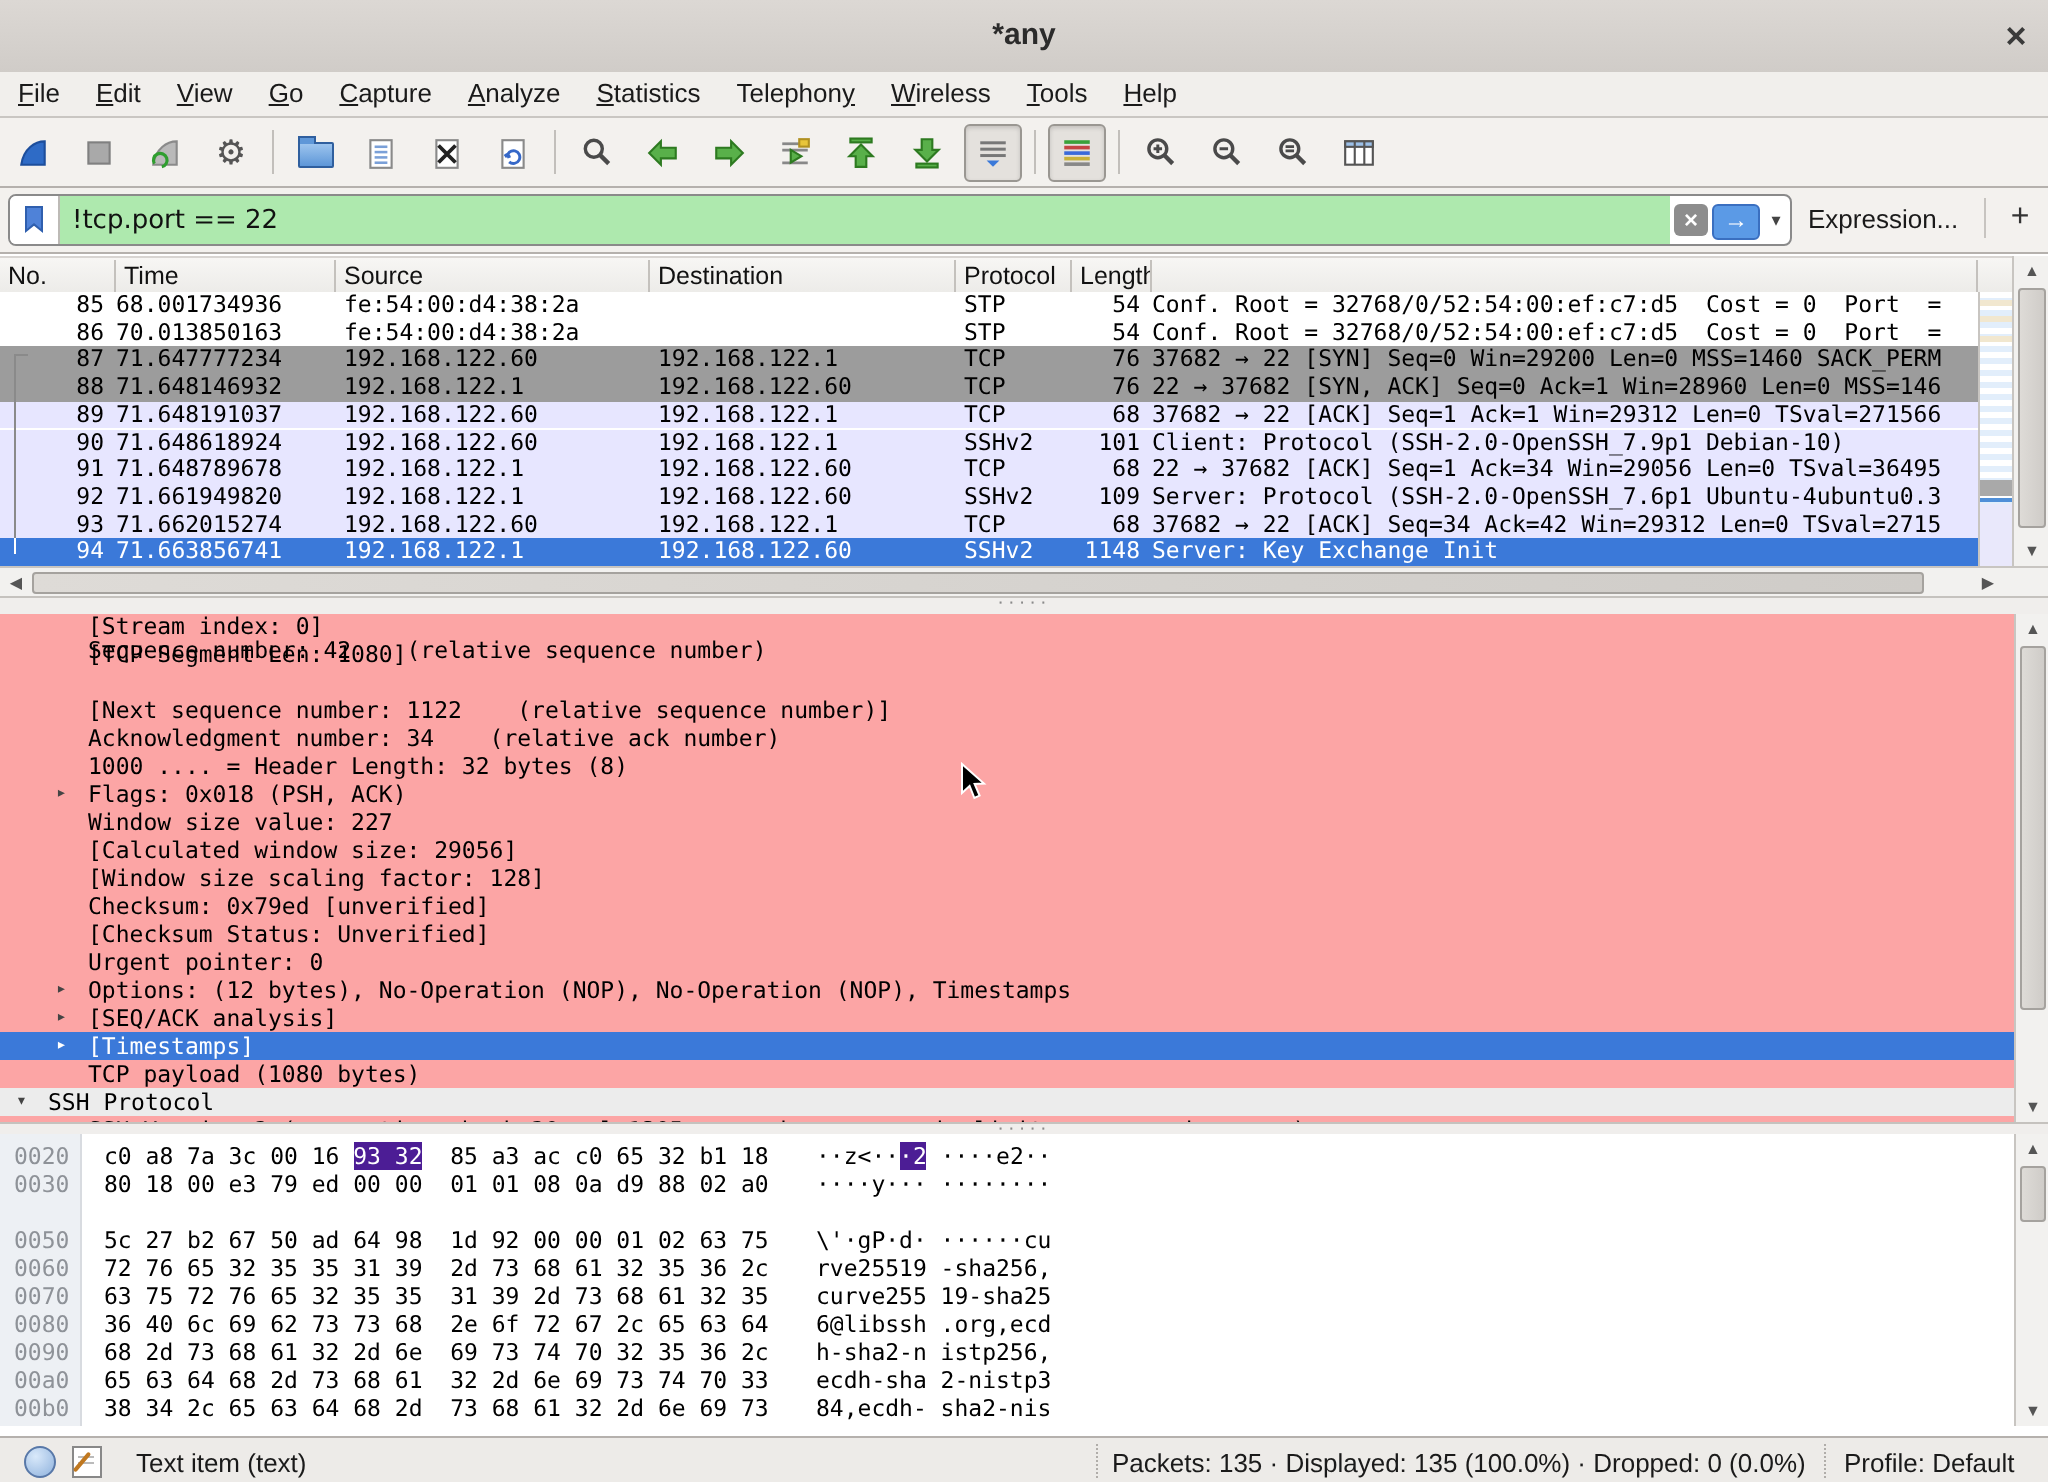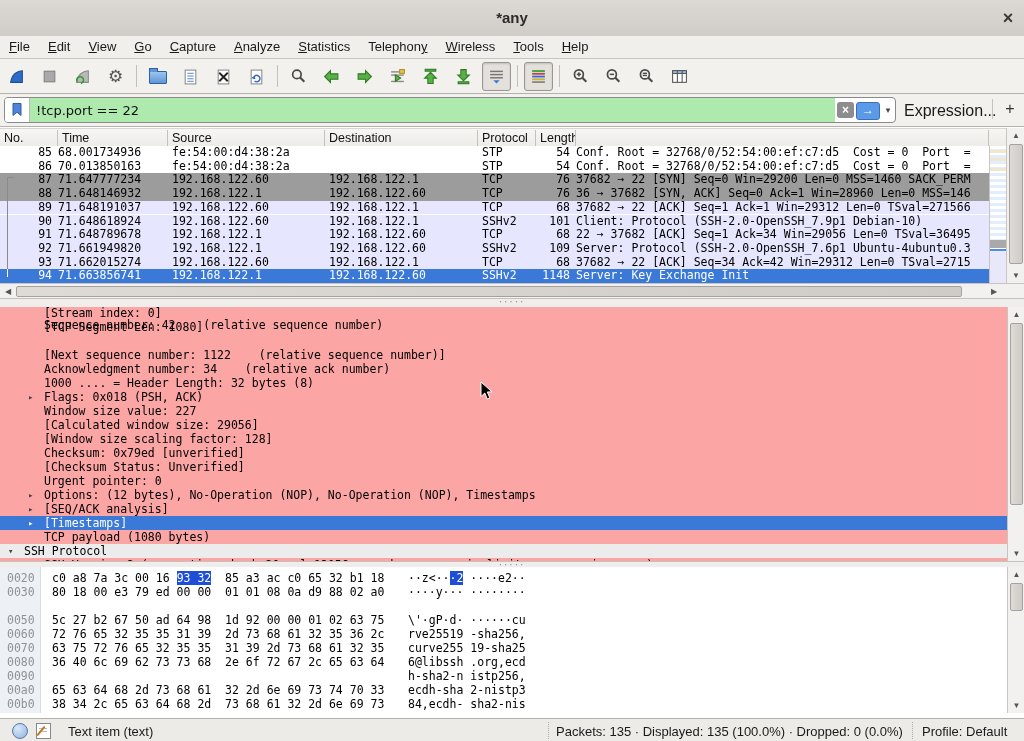--- a/index.html
+++ b/index.html
@@ -29,21 +29,21 @@
   #filterbox{left:4px;top:3px;width:890px;height:24px;border:1px solid #8a8a8a;border-radius:4px;
              background:#fff;overflow:hidden;display:flex;align-items:stretch;}
   #bookmark-btn{width:24px;border-right:1px solid #bdbab6;background:#fff;display:flex;align-items:center;justify-content:center;}
   #filter-input{flex:1;background:#aee9ae;display:flex;align-items:center;padding-left:6px;
                 font-size:13px;color:#111;font-family:"DejaVu Sans",sans-serif;}
   #clear-btn{width:17px;height:16px;margin:4px 1px 0 2px;background:#8d8d8d;border-radius:3px;color:#fff;
              font-size:12px;font-weight:bold;text-align:center;line-height:16px;}
   #apply-btn{width:22px;height:16px;margin:4px 1px 0 1px;background:#5b9ae6;border:1px solid #3a6fc0;border-radius:3px;
              color:#fff;font-size:12px;font-weight:bold;text-align:center;line-height:15px;}
   #filter-caret{width:14px;text-align:center;font-size:9px;color:#444;line-height:24px;}
-  #expression-label{left:904px;top:8px;font-size:16px;color:#1a1a1a;}
+  #expression-label{left:904px;top:8px;font-size:13px;color:#1a1a1a;}
   #exp-sep{left:992px;top:5px;width:1px;height:20px;background:#c7c4c0;}
   #add-filter-btn{left:1000px;top:4px;width:20px;height:22px;font-size:16px;color:#333;text-align:center;line-height:22px;}
   
   #plist-header{left:0;top:128px;width:1006px;height:18px;background:linear-gradient(#f7f6f4,#ecebe8);
                 border-bottom:1px solid #b0adaa;border-top:1px solid #d8d5d2;}
   .hcol{position:absolute;top:2px;font-size:12.5px;color:#111;white-space:nowrap;overflow:hidden;}
   .hdiv{position:absolute;top:1px;width:1px;height:16px;background:#c4c1bd;}
   #plist-rows{left:0;top:146px;width:989px;height:137px;background:#fff;overflow:hidden;}
   .prow{position:absolute;left:0;width:989px;height:13.7px;font-family:"DejaVu Sans Mono",monospace;
         font-size:11.5px;line-height:13.7px;white-space:pre;}
@@ -89,21 +89,21 @@
   .dline.shaded{background:#ececec;}
   #vsb2{left:1007px;top:307px;width:17px;height:254px;}
   
   #hexpane{left:0;top:567px;width:1007px;height:146px;background:#fff;overflow:hidden;}
   #hexgutter{left:0;top:0;width:40px;height:146px;background:#edf0f4;border-right:1px solid #d8dbe0;}
   .hxrow{position:absolute;left:0;width:1007px;height:14px;font-family:"DejaVu Sans Mono",monospace;
          font-size:11.5px;line-height:14px;white-space:pre;color:#000;}
   .hxrow .off{position:absolute;left:7px;color:#8e9298;}
   .hxrow .hex{position:absolute;left:52px;}
   .hxrow .asc{position:absolute;left:408px;}
-  .hl{background:#1d4ed8;color:#fff;margin-top:43px;}
+  .hl{background:#4c1d95;color:#fff;margin-top:43px;}
   #vsb3{left:1007px;top:567px;width:17px;height:146px;}
   
   #statusbar{left:0;top:718px;width:1024px;height:23px;background:#edebe8;border-top:1px solid #b5b1ad;}
   #expert-icon{left:12px;top:4px;width:14px;height:14px;border-radius:50%;
                background:radial-gradient(circle at 35% 30%,#d9e9fa,#8fb2dd);border:1px solid #5878a8;}
   #edit-icon{left:36px;top:4px;width:13px;height:14px;background:#fff;border:1px solid #888;position:absolute;}
   #edit-icon .pline{position:absolute;left:2px;width:8px;height:1px;background:#bbb;}
   #edit-icon .pencil{position:absolute;left:3px;top:1px;width:2px;height:12px;background:#c07820;
                      transform:rotate(40deg);border-radius:1px;}
   #status-left{left:68px;top:5px;font-size:13px;color:#1a1a1a;}
@@ -223,21 +223,21 @@
     <div class="hcol" style="left: 540px; width: 35px;">Length</div>
     <div class="hdiv" style="left: 535px;"></div>
     <div class="hcol" style="left: 580px; width: 407px; margin-top: 40px;">Info</div>
     <div class="hdiv" style="left: 575px;"></div>
     <div class="hdiv" style="left: 988px;"></div>
   </div>
 <div class="abs" id="plist-rows">
     <div class="prow plain" style="top: 0px;"><span class="c-no">85</span><span class="c-time">68.001734936</span><span class="c-src">fe:54:00:d4:38:2a</span><span class="c-dst"></span><span class="c-proto">STP</span><span class="c-len">54</span><span class="c-info">Conf. Root = 32768/0/52:54:00:ef:c7:d5  Cost = 0  Port  =</span></div>
     <div class="prow plain" style="top: 13.7px;"><span class="c-no">86</span><span class="c-time">70.013850163</span><span class="c-src">fe:54:00:d4:38:2a</span><span class="c-dst"></span><span class="c-proto">STP</span><span class="c-len">54</span><span class="c-info">Conf. Root = 32768/0/52:54:00:ef:c7:d5  Cost = 0  Port  =</span></div>
     <div class="prow gray" style="top: 27.4px;"><span class="c-no">87</span><span class="c-time">71.647777234</span><span class="c-src">192.168.122.60</span><span class="c-dst">192.168.122.1</span><span class="c-proto">TCP</span><span class="c-len">76</span><span class="c-info">37682 → 22 [SYN] Seq=0 Win=29200 Len=0 MSS=1460 SACK_PERM</span></div>
-    <div class="prow gray" style="top: 41.1px;"><span class="c-no">88</span><span class="c-time">71.648146932</span><span class="c-src">192.168.122.1</span><span class="c-dst">192.168.122.60</span><span class="c-proto">TCP</span><span class="c-len">76</span><span class="c-info">36 → 37682 [SYN, ACK] Seq=0 Ack=1 Win=28960 Len=0 MSS=146</span></div>
+    <div class="prow gray" style="top: 41.1px;"><span class="c-no">88</span><span class="c-time">71.648146932</span><span class="c-src">192.168.122.1</span><span class="c-dst">192.168.122.60</span><span class="c-proto">TCP</span><span class="c-len">76</span><span class="c-info">22 → 37682 [SYN, ACK] Seq=0 Ack=1 Win=28960 Len=0 MSS=146</span></div>
     <div class="prow lav" style="top: 54.8px;"><span class="c-no">89</span><span class="c-time">71.648191037</span><span class="c-src">192.168.122.60</span><span class="c-dst">192.168.122.1</span><span class="c-proto">TCP</span><span class="c-len">68</span><span class="c-info">37682 → 22 [ACK] Seq=1 Ack=1 Win=29312 Len=0 TSval=271566</span></div>
     <div class="prow lav" style="top: 68.5px;"><span class="c-no">90</span><span class="c-time">71.648618924</span><span class="c-src">192.168.122.60</span><span class="c-dst">192.168.122.1</span><span class="c-proto">SSHv2</span><span class="c-len">101</span><span class="c-info">Client: Protocol (SSH-2.0-OpenSSH_7.9p1 Debian-10)</span></div>
     <div class="prow lav" style="top: 82.2px;"><span class="c-no">91</span><span class="c-time">71.648789678</span><span class="c-src">192.168.122.1</span><span class="c-dst">192.168.122.60</span><span class="c-proto">TCP</span><span class="c-len">68</span><span class="c-info">22 → 37682 [ACK] Seq=1 Ack=34 Win=29056 Len=0 TSval=36495</span></div>
     <div class="prow lav" style="top: 95.9px; padding-left: 17px;"><span class="c-no">92</span><span class="c-time">71.661949820</span><span class="c-src">192.168.122.1</span><span class="c-dst">192.168.122.60</span><span class="c-proto">SSHv2</span><span class="c-len">109</span><span class="c-info">Server: Protocol (SSH-2.0-OpenSSH_7.6p1 Ubuntu-4ubuntu0.3</span></div>
     <div class="prow lav" style="top: 109.6px;"><span class="c-no">93</span><span class="c-time">71.662015274</span><span class="c-src">192.168.122.60</span><span class="c-dst">192.168.122.1</span><span class="c-proto">TCP</span><span class="c-len">68</span><span class="c-info">37682 → 22 [ACK] Seq=34 Ack=42 Win=29312 Len=0 TSval=2715</span></div>
     <div class="prow sel" style="top: 123.3px;"><span class="c-no">94</span><span class="c-time">71.663856741</span><span class="c-src">192.168.122.1</span><span class="c-dst">192.168.122.60</span><span class="c-proto">SSHv2</span><span class="c-len">1148</span><span class="c-info">Server: Key Exchange Init</span></div>
   </div>
 <div class="abs" id="conv-bracket-v"></div>
 <div class="abs" id="conv-bracket-t"></div>
 <div class="abs" id="conv-bracket-w"></div>
@@ -292,21 +292,21 @@
 <div class="abs splitter" id="split2">·····</div>
 
 <div class="abs" id="hexpane">
   <div class="abs" id="hexgutter"></div>
 <div class="hxrow" style="top: 4px;"><span class="off">0020</span><span class="hex">c0 a8 7a 3c 00 16 <span class="hl">93 32</span>  85 a3 ac c0 65 32 b1 18</span><span class="asc">··z&lt;··<span class="hl">·2</span> ····e2··</span></div>
     <div class="hxrow" style="top: 18px;"><span class="off">0030</span><span class="hex">80 18 00 e3 79 ed 00 00  01 01 08 0a d9 88 02 a0</span><span class="asc">····y··· ········</span></div>
     <div class="hxrow" style="top: 46px;"><span class="off">0050</span><span class="hex">5c 27 b2 67 50 ad 64 98  1d 92 00 00 01 02 63 75</span><span class="asc">\'·gP·d· ······cu</span></div>
     <div class="hxrow" style="top: 60px;"><span class="off">0060</span><span class="hex">72 76 65 32 35 35 31 39  2d 73 68 61 32 35 36 2c</span><span class="asc">rve25519 -sha256,</span></div>
     <div class="hxrow" style="top: 74px;"><span class="off">0070</span><span class="hex">63 75 72 76 65 32 35 35  31 39 2d 73 68 61 32 35</span><span class="asc">curve255 19-sha25</span></div>
     <div class="hxrow" style="top: 88px;"><span class="off">0080</span><span class="hex">36 40 6c 69 62 73 73 68  2e 6f 72 67 2c 65 63 64</span><span class="asc">6@libssh .org,ecd</span></div>
-    <div class="hxrow" style="top: 102px;"><span class="off">0090</span><span class="asc">h-sha2-n istp256,</span></div>
+    <div class="hxrow" style="top: 102px;"><span class="off">0090</span><span class="hex">68 2d 73 68 61 32 2d 6e  69 73 74 70 32 35 36 2c</span><span class="asc">h-sha2-n istp256,</span></div>
     <div class="hxrow" style="top: 116px;"><span class="off">00a0</span><span class="hex">65 63 64 68 2d 73 68 61  32 2d 6e 69 73 74 70 33</span><span class="asc">ecdh-sha 2-nistp3</span></div>
     <div class="hxrow" style="top: 130px;"><span class="off">00b0</span><span class="hex">38 34 2c 65 63 64 68 2d  73 68 61 32 2d 6e 69 73</span><span class="asc">84,ecdh- sha2-nis</span></div>
   </div>
 <div class="abs sb" id="vsb3">
     <div class="sb-arrow" style="top: 3px;">▲</div>
     <div class="sb-thumb" style="top: 16px; height: 26px;"></div>
     <div class="sb-arrow" style="top: 134px;">▼</div>
   </div>
 
 <div class="abs" id="statusbar">

